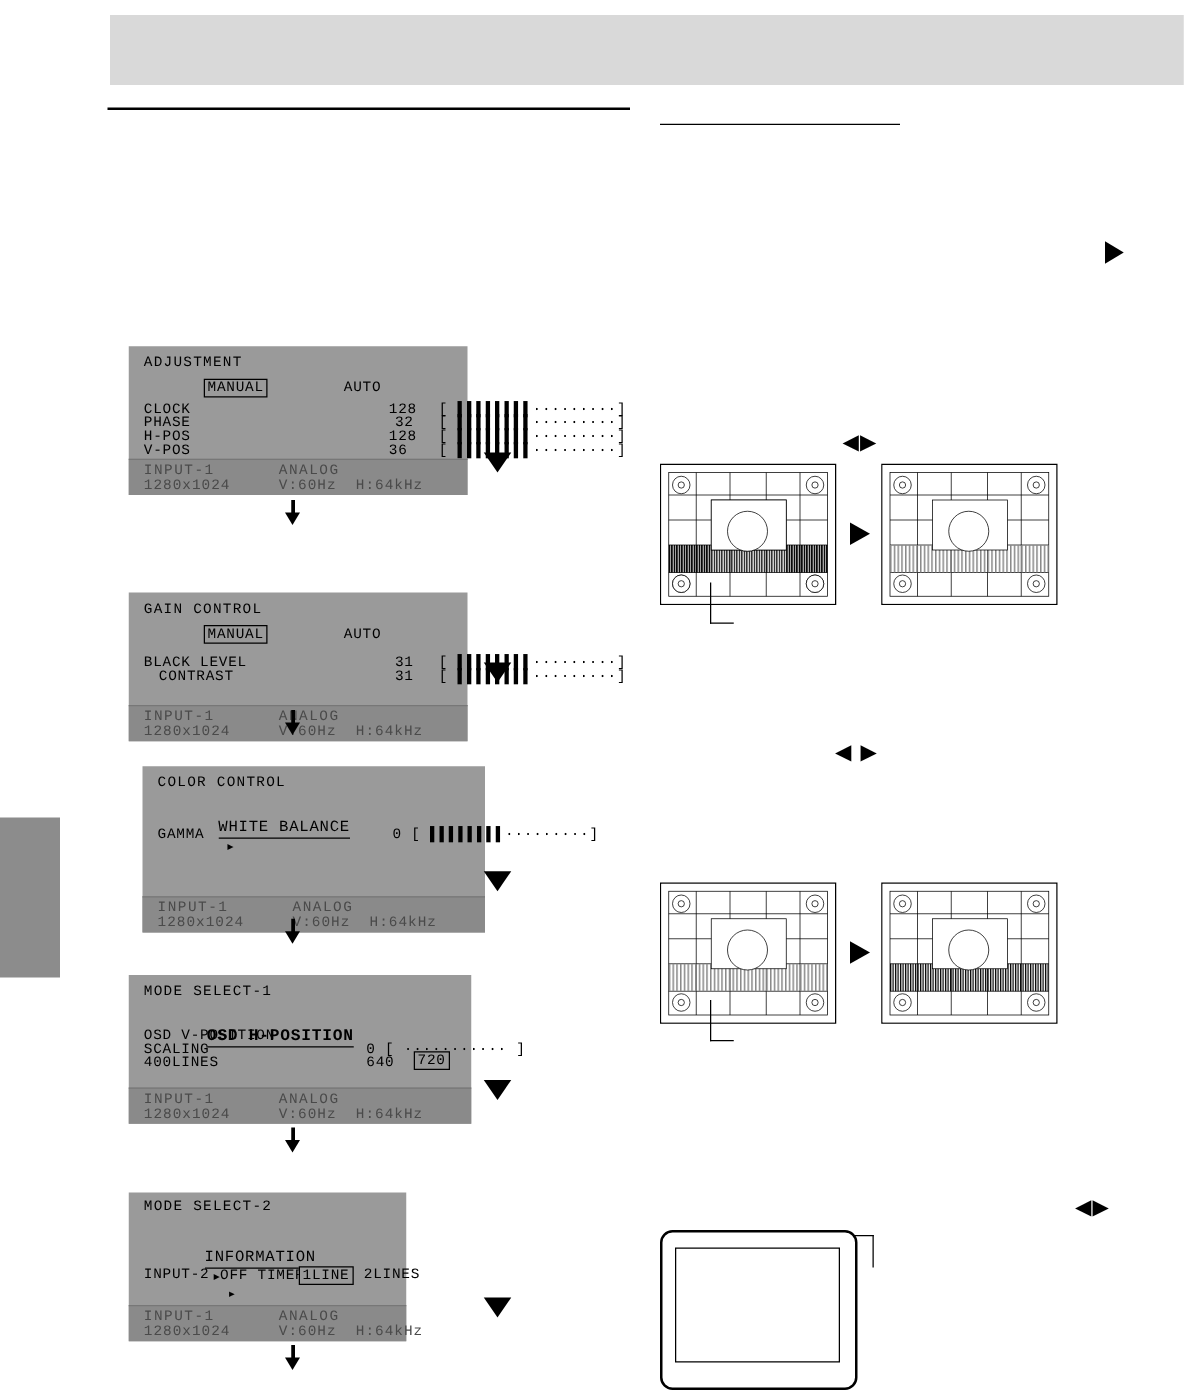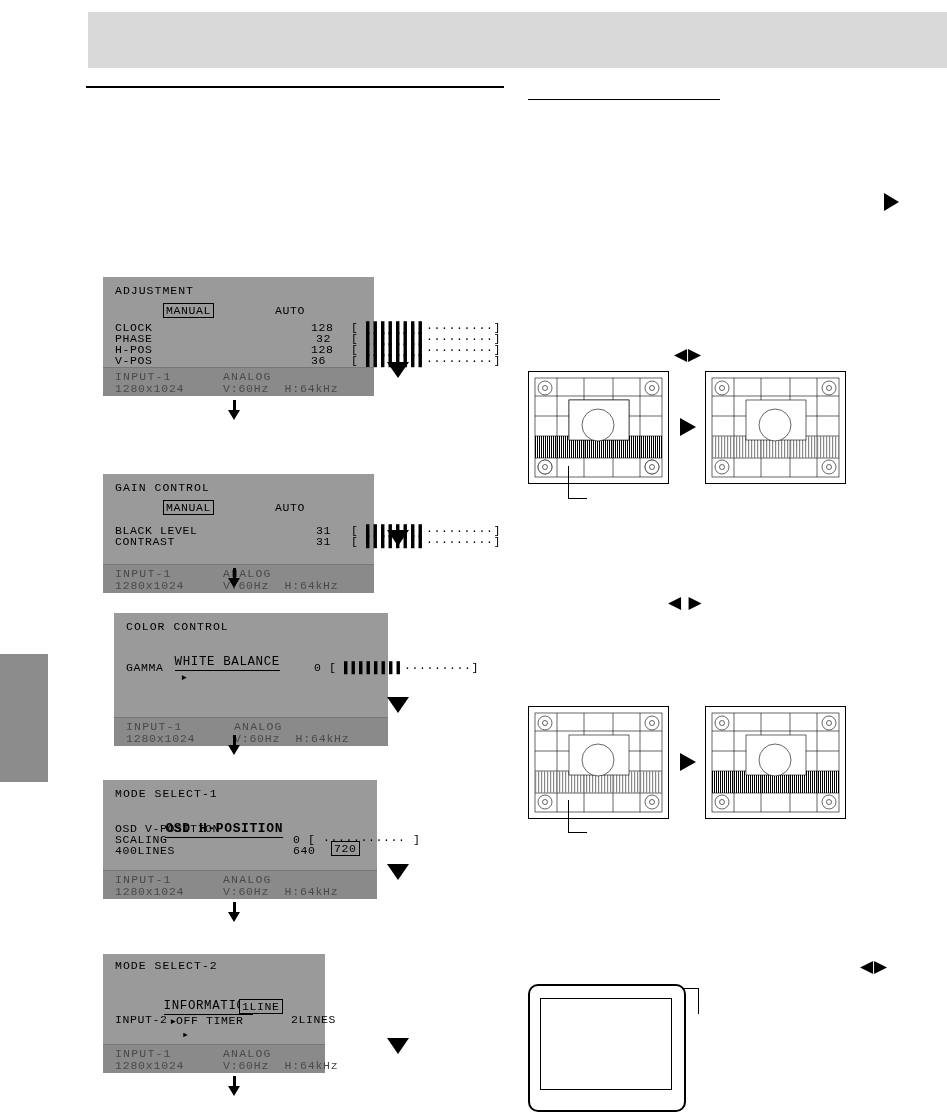--- a/index.html
+++ b/index.html
@@ -256,21 +256,21 @@
 
   <div class="osd" style="left:103px; top:446px; width:271px; height:119px;margin-top:28px;">
     <div class="title" style="top:7px;">GAIN CONTROL</div>
     <div class="row" style="left:60px; top:27px;"><span class="selbox">MANUAL</span></div>
     <div class="row" style="left:172px; top:27px;">AUTO</div>
 
     <div class="row" style="left:12px; top:50px;">BLACK LEVEL</div>
     <div class="row" style="left:228px; top:50px; text-align:right; width:20px; transform:translateX(-20px);">31</div>
     <div class="row bar" style="left:248px; top:50px;">[ ▌▌▌▌▌▌▌▌·········]</div>
 
-    <div class="row" style="left:12px; top:61px;font-family:Liberation Mono, monospace;">CONTRAST</div>
+    <div class="row" style="left:24px; top:61px;font-family:Liberation Mono, monospace;">CONTRAST</div>
     <div class="row" style="left:228px; top:61px; text-align:right; width:20px; transform:translateX(-20px);">31</div>
     <div class="row bar" style="left:248px; top:61px;">[ ▌▌▌▌▌▌▌▌·········]</div>
 
     <div class="footer">
       <div class="f1">INPUT-1</div>
       <div class="f2">1280x1024</div>
       <div class="f3">ANALOG</div>
       <div class="f4">V:60Hz  H:64kHz</div>
     </div>
   </div>
@@ -337,21 +337,21 @@
 
     <div class="row" style="left:12px; top:31px; font-size:12.5px;">
       <span class="underlined">INFORMATION</span>
       <span style="margin-left:6px;">▸</span>
     </div>
     <div class="row" style="left:28px; top:47px;">
       <span>OFF TIMER</span>
       <span style="margin-left:6px;">▸</span>
     </div>
     <div class="row" style="left:12px; top:59px;">INPUT-2</div>
-    <div class="row" style="left:136px; top:46px;"><span class="selbox">1LINE</span></div>
+    <div class="row" style="left:136px; top:60px;"><span class="selbox">1LINE</span></div>
     <div class="row" style="left:188px; top:59px;">2LINES</div>
 
     <div class="footer">
       <div class="f1">INPUT-1</div>
       <div class="f2">1280x1024</div>
       <div class="f3">ANALOG</div>
       <div class="f4">V:60Hz  H:64kHz</div>
     </div>
   </div>
   <div class="big-down" style="left:387px; top:1038px;"></div>

